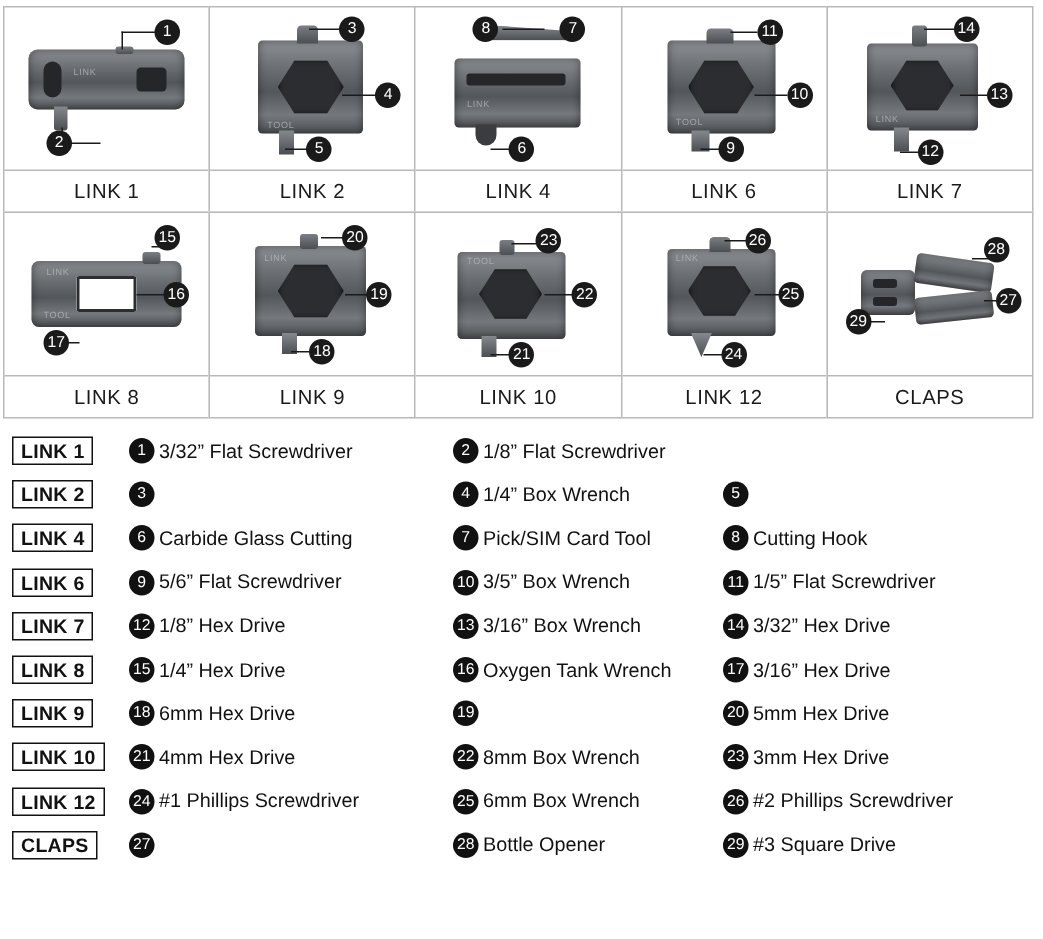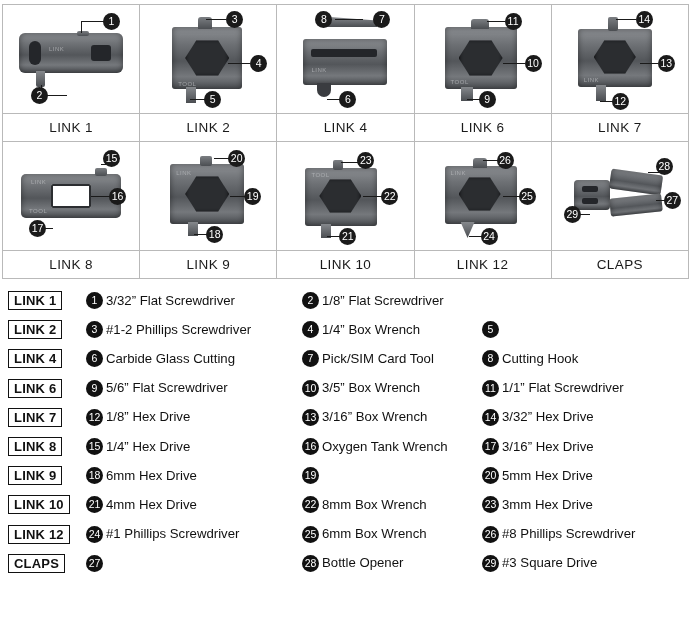--- a/index.html
+++ b/index.html
@@ -336,21 +336,20 @@
     </div>
     <div class="spacer"></div>
   </div>
 
   <div class="legend-row">
     <div class="tagcell">
       <span class="tag">LINK 2</span>
     </div>
     <div class="entry c1">
       <span class="num">3</span>
-      <span class="txt">#1-2 Phillips Screwdriver</span>
     </div>
     <div class="entry c2">
       <span class="num">4</span>
       <span class="txt">1/4” Box Wrench</span>
     </div>
     <div class="entry c3">
       <span class="num">5</span>
     </div>
   </div>
 
@@ -379,21 +378,21 @@
     <div class="entry c1">
       <span class="num">9</span>
       <span class="txt">5/6” Flat Screwdriver</span>
     </div>
     <div class="entry c2">
       <span class="num">10</span>
       <span class="txt">3/5” Box Wrench</span>
     </div>
     <div class="entry c3">
       <span class="num">11</span>
-      <span class="txt">1/1” Flat Screwdriver</span>
+      <span class="txt">1/5” Flat Screwdriver</span>
     </div>
   </div>
 
   <div class="legend-row">
     <div class="tagcell">
       <span class="tag">LINK 7</span>
     </div>
     <div class="entry c1">
       <span class="num">12</span>
       <span class="txt">1/8” Hex Drive</span>
@@ -468,21 +467,21 @@
     <div class="entry c1">
       <span class="num">24</span>
       <span class="txt">#1 Phillips Screwdriver</span>
     </div>
     <div class="entry c2">
       <span class="num">25</span>
       <span class="txt">6mm Box Wrench</span>
     </div>
     <div class="entry c3">
       <span class="num">26</span>
-      <span class="txt">#8 Phillips Screwdriver</span>
+      <span class="txt">#2 Phillips Screwdriver</span>
     </div>
   </div>
 
   <div class="legend-row">
     <div class="tagcell">
       <span class="tag">CLAPS</span>
     </div>
     <div class="entry c1">
       <span class="num">27</span>
     </div>

